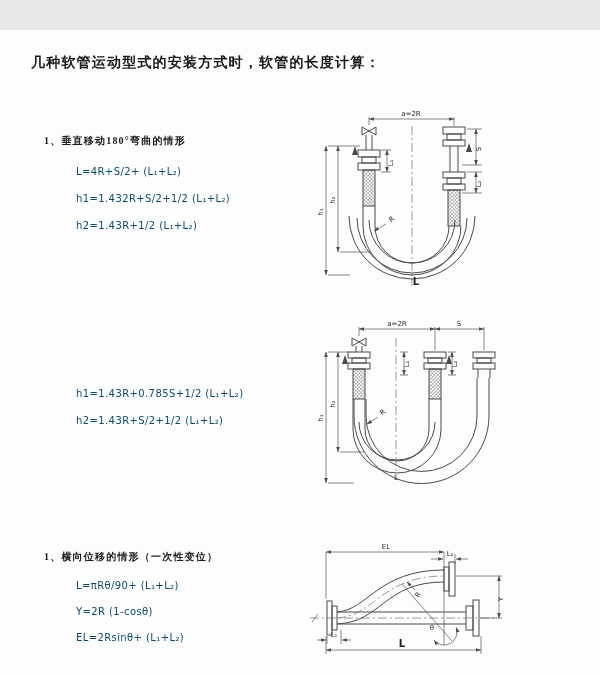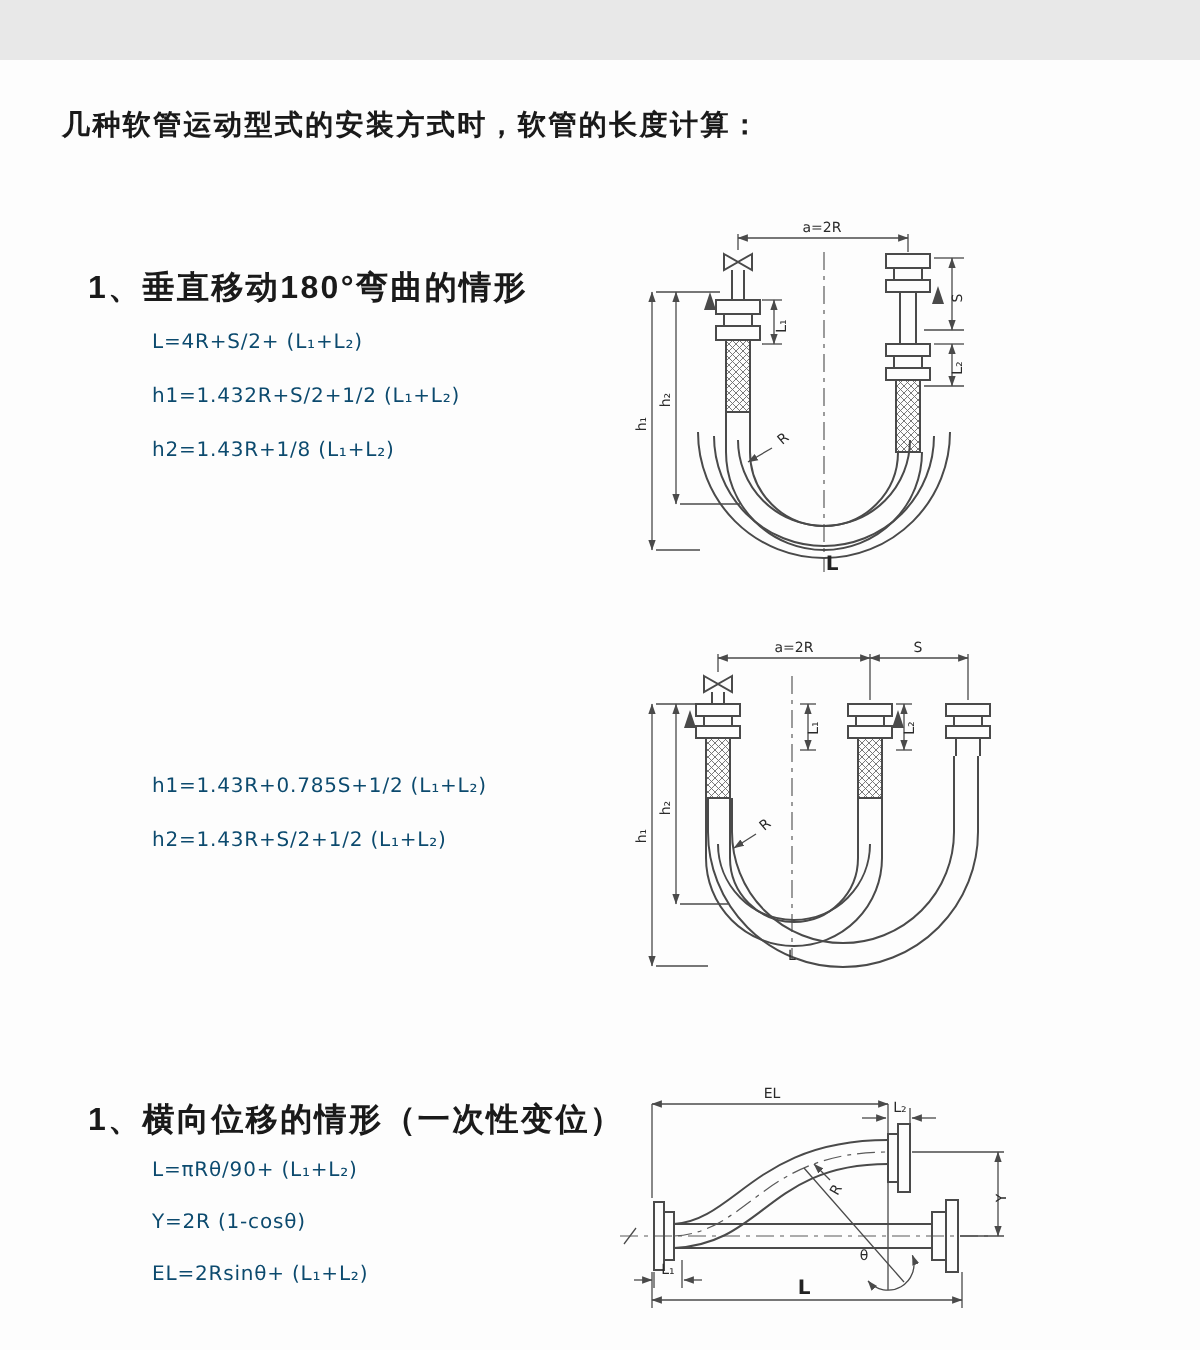--- a/index.html
+++ b/index.html
@@ -2,41 +2,41 @@
 <html><head>
 <meta charset="utf-8">
 <style>
   html,body{margin:0;padding:0;background:#e8e8e8;}
   #sheet{
     position:relative;width:600px;height:675px;background:#fdfdfd;
     font-family:"Liberation Sans","DejaVu Sans",sans-serif;color:#1a1a1a;overflow:hidden;margin-top:30px;
   }
   .abs{position:absolute;}
   .doc-title{left:31px;top:24px;font-size:14px;font-weight:bold;letter-spacing:1.2px;white-space:nowrap;}
-  .sec-heading{font-size:16px;font-weight:bold;letter-spacing:1.2px;white-space:nowrap;}
+  .sec-heading{font-size:10px;font-weight:bold;letter-spacing:1.2px;white-space:nowrap;font-family:Liberation Serif, serif;}
   .formula{font-family:"DejaVu Sans","Liberation Sans",sans-serif;font-size:10px;letter-spacing:0.4px;color:#0c4a6e;white-space:nowrap;}
   svg{position:absolute;overflow:visible;}
   .geo{stroke:#4a4a4a;fill:none;stroke-width:1;}
   .thin{stroke:#4a4a4a;fill:none;stroke-width:0.65;}
   .cl{stroke:#5a5a5a;fill:none;stroke-width:0.6;stroke-dasharray:9 3 2 3;}
   .dtext{font-family:"DejaVu Sans",sans-serif;font-size:7px;fill:#2a2a2a;stroke:none;}
   .dtext-big{font-family:"DejaVu Sans",sans-serif;font-size:10px;font-weight:bold;fill:#222;stroke:none;}
   .solid{fill:#4a4a4a;stroke:none;}
 </style>
 </head>
 <body>
 
 <div id="sheet">
 
   <div class="abs doc-title">几种软管运动型式的安装方式时，软管的长度计算：</div>
 
   <div class="abs sec-heading" style="left:44px;top:104px;">1、垂直移动180°弯曲的情形</div>
   <div class="abs formula" style="left:76px;top:136px;">L=4R+S/2+ (L₁+L₂)</div>
   <div class="abs formula" style="left:76px;top:163px;">h1=1.432R+S/2+1/2 (L₁+L₂)</div>
-  <div class="abs formula" style="left:76px;top:190px;">h2=1.43R+1/8 (L₁+L₂)</div>
+  <div class="abs formula" style="left:76px;top:190px;">h2=1.43R+1/2 (L₁+L₂)</div>
 
   <div class="abs formula" style="left:76px;top:358px;">h1=1.43R+0.785S+1/2 (L₁+L₂)</div>
   <div class="abs formula" style="left:76px;top:385px;text-align:center;">h2=1.43R+S/2+1/2 (L₁+L₂)</div>
 
   <div class="abs sec-heading" style="left:44px;top:520px;">1、横向位移的情形（一次性变位）</div>
   <div class="abs formula" style="left:76px;top:550px;">L=πRθ/90+ (L₁+L₂)</div>
   <div class="abs formula" style="left:76px;top:576px;">Y=2R (1-cosθ)</div>
   <div class="abs formula" style="left:76px;top:602px;">EL=2Rsinθ+ (L₁+L₂)</div>
 
   <svg style="left:312px;top:72px;" width="280" height="190" viewBox="0 0 280 190">

